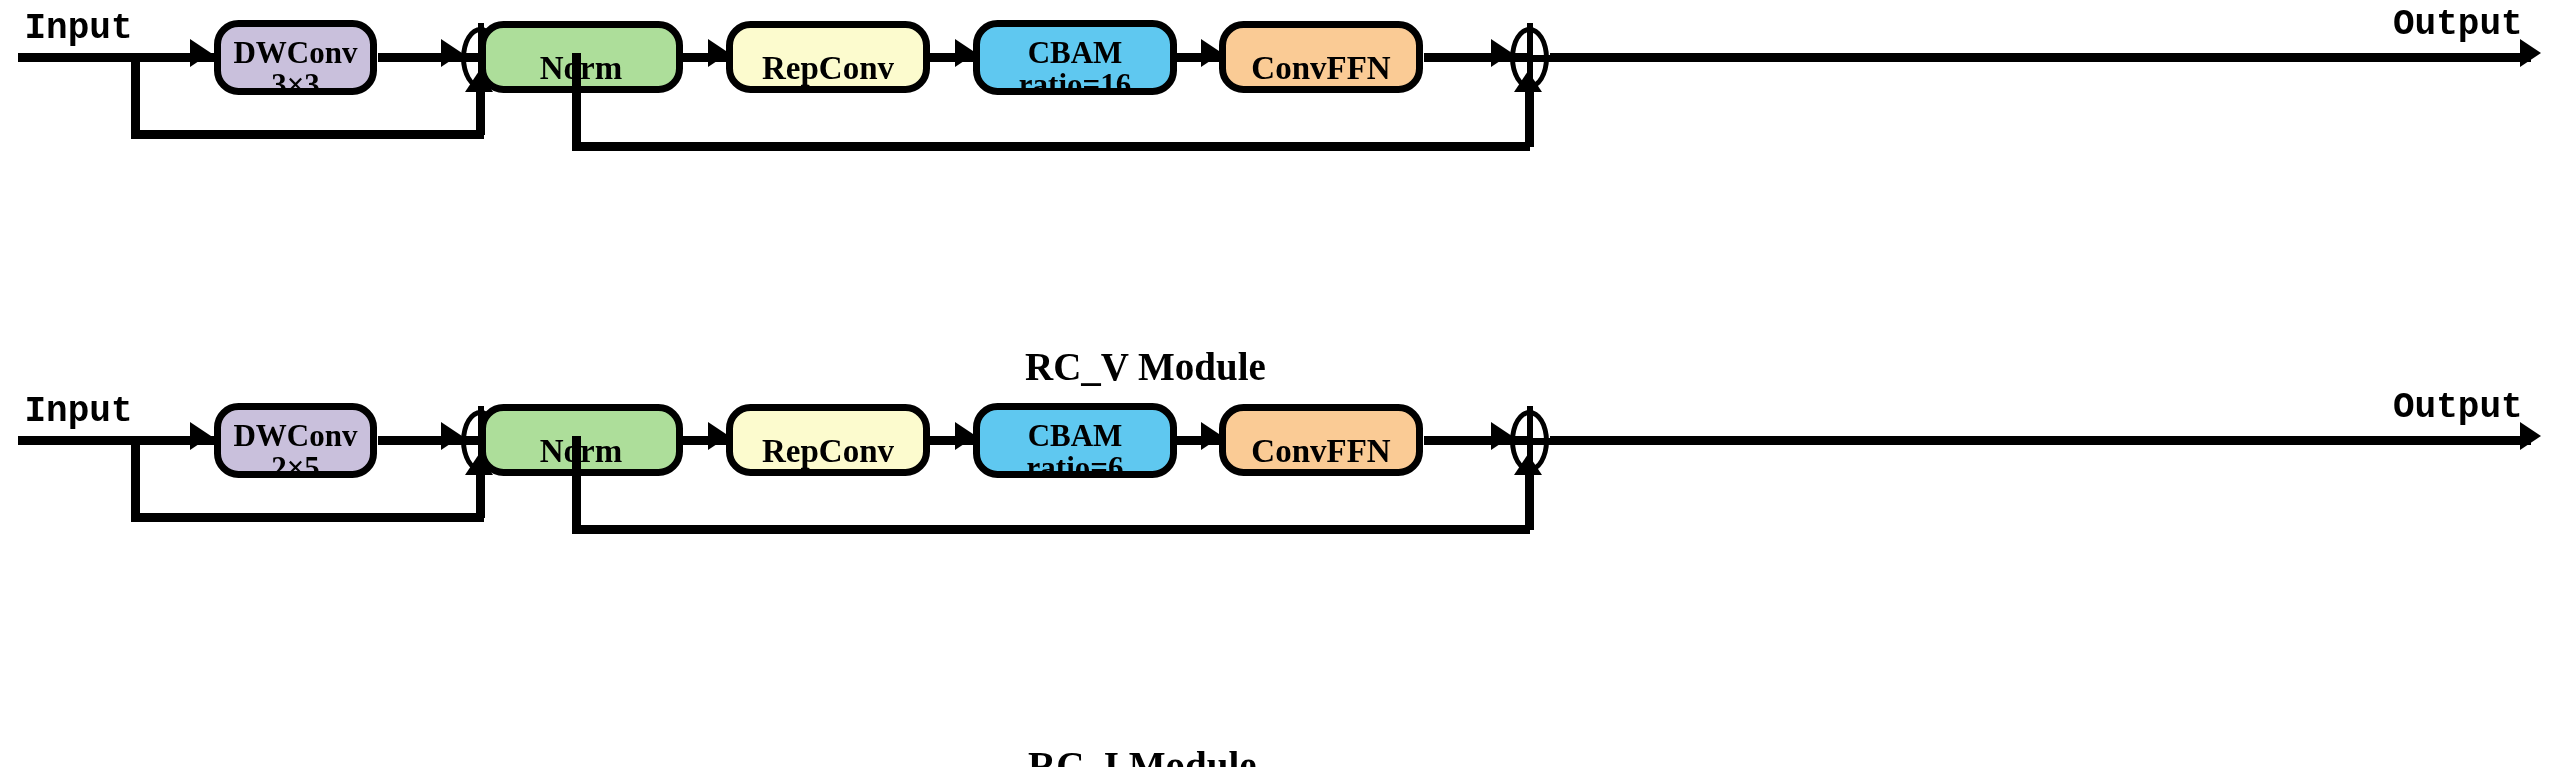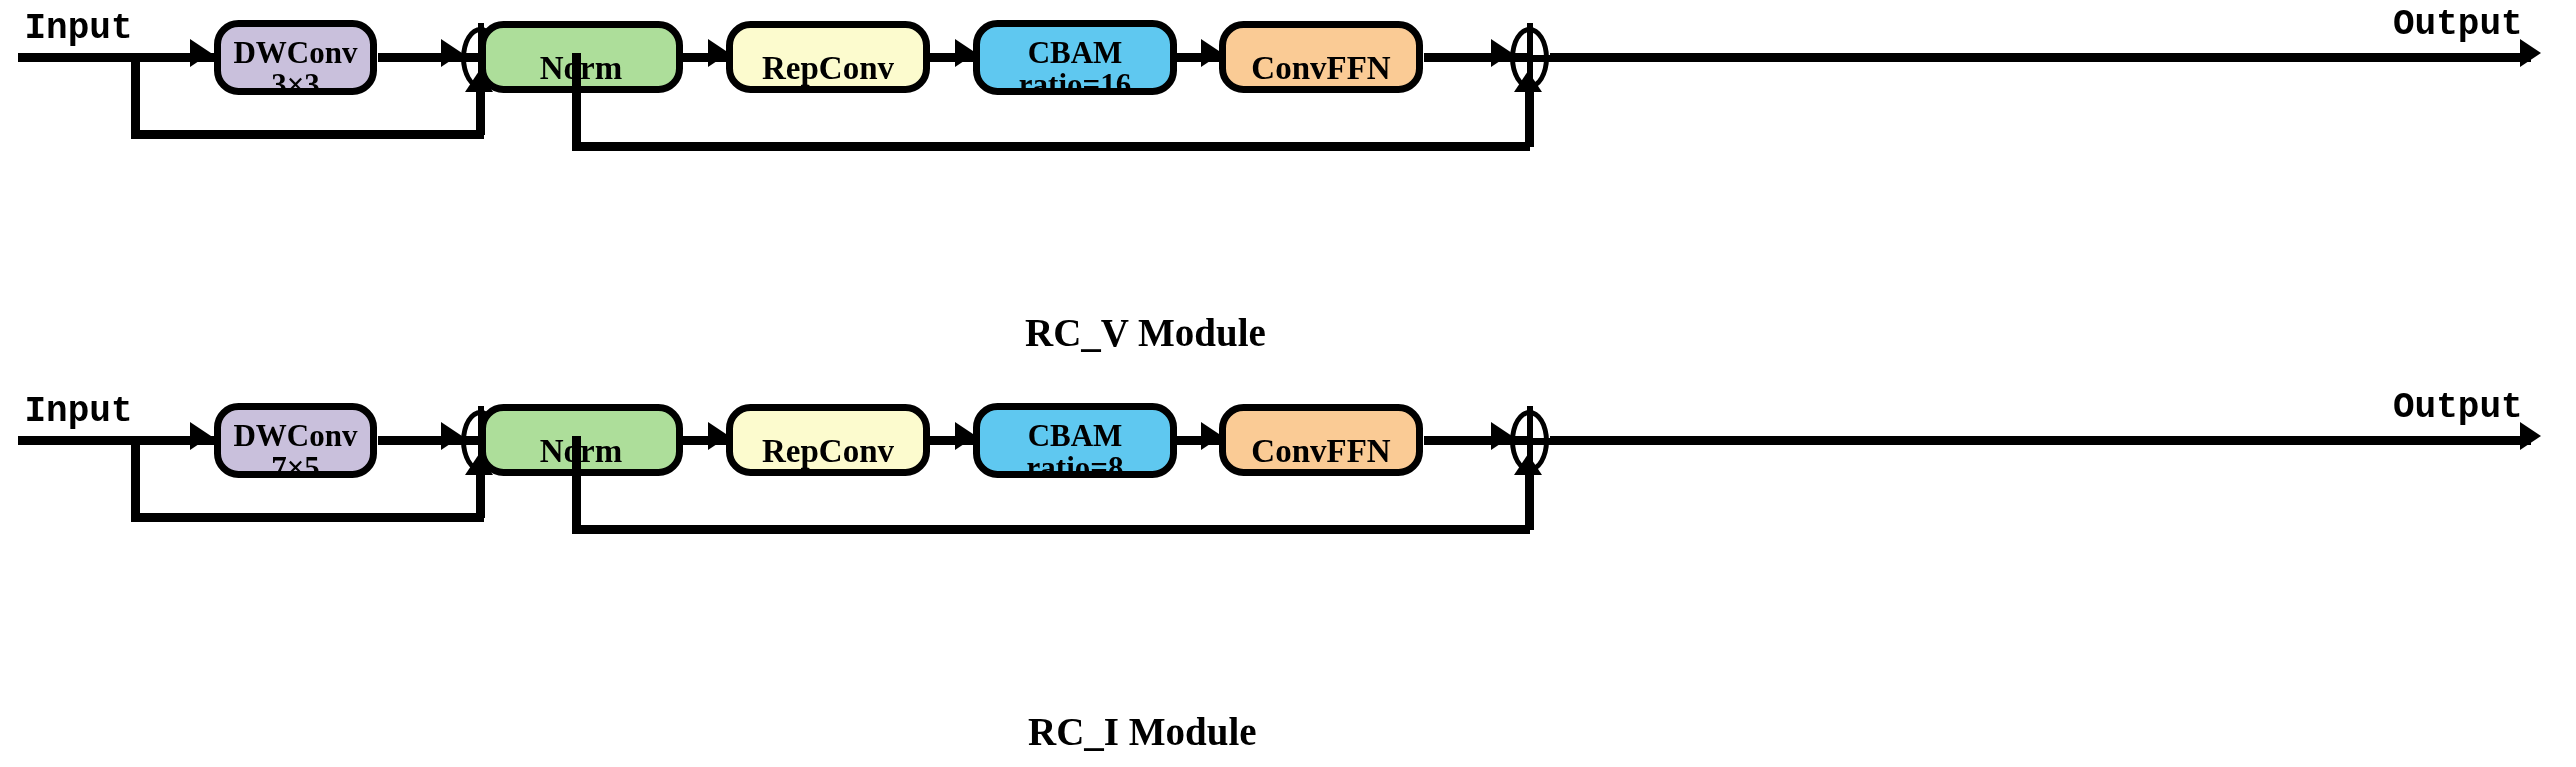--- a/index.html
+++ b/index.html
@@ -65,21 +65,21 @@
   .plus .ch{position:absolute;left:-4.9px;top:28px;width:56px;height:6.5px;background:#000;}
   .plus .cv{position:absolute;left:19.6px;top:-4.1px;width:6.5px;height:70px;background:#000;}
 
   
   .lbl{
     position:absolute;
     font-family:"Liberation Serif",serif;
     font-weight:bold;color:#000000;white-space:nowrap;
   }
   .lbl-io{font-size:36px;font-family:Liberation Mono, monospace;}
-  .caption{font-size:39px;}
+  .caption{font-size:39px;margin-top:34px;}
 </style>
 </head>
 <body>
 
 <div class="canvas">
 
   <div class="row row-v">
 
     <div class="lbl lbl-io" style="left:24.5px;top:8.2px;">Input</div>
 
@@ -157,21 +157,21 @@
 
   <div class="row row-i">
 
     <div class="lbl lbl-io" style="left:24.5px;top:8.2px;">Input</div>
 
     <div class="ln h" style="left:18px;top:53px;width:203px;"></div>
     <div class="arrow-r" style="left:190px;top:39px;"></div>
 
     <div class="blk b-dwconv" style="background:#C9C0DC;">
       <span class="l1">DWConv</span>
-      <span class="l2">7×5</span>
+      <span class="l2">2×5</span>
     </div>
 
     <div class="ln h" style="left:378px;top:53px;width:100px;"></div>
     <div class="arrow-r" style="left:441px;top:39px;"></div>
 
     <div class="plus" style="left:458px;top:27px;">
       <div class="circ"></div>
       <div class="ch"></div>
       <div class="cv"></div>
     </div>
@@ -187,21 +187,21 @@
 
     <div class="blk b-rep" style="background:#FCFBCE;">
       <span class="l1">RepConv</span>
     </div>
 
     <div class="ln h" style="left:930px;top:53px;width:65px;"></div>
     <div class="arrow-r" style="left:955px;top:39px;"></div>
 
     <div class="blk b-cbam" style="background:#5FC8F0;">
       <span class="l1">CBAM</span>
-      <span class="l2">ratio=8</span>
+      <span class="l2">ratio=6</span>
     </div>
 
     <div class="ln h" style="left:1177px;top:53px;width:65px;"></div>
     <div class="arrow-r" style="left:1201px;top:39px;"></div>
 
     <div class="blk b-ffn" style="background:#FACB95;">
       <span class="l1">ConvFFN</span>
     </div>
 
     <div class="ln h" style="left:1424px;top:53px;width:103px;"></div>

